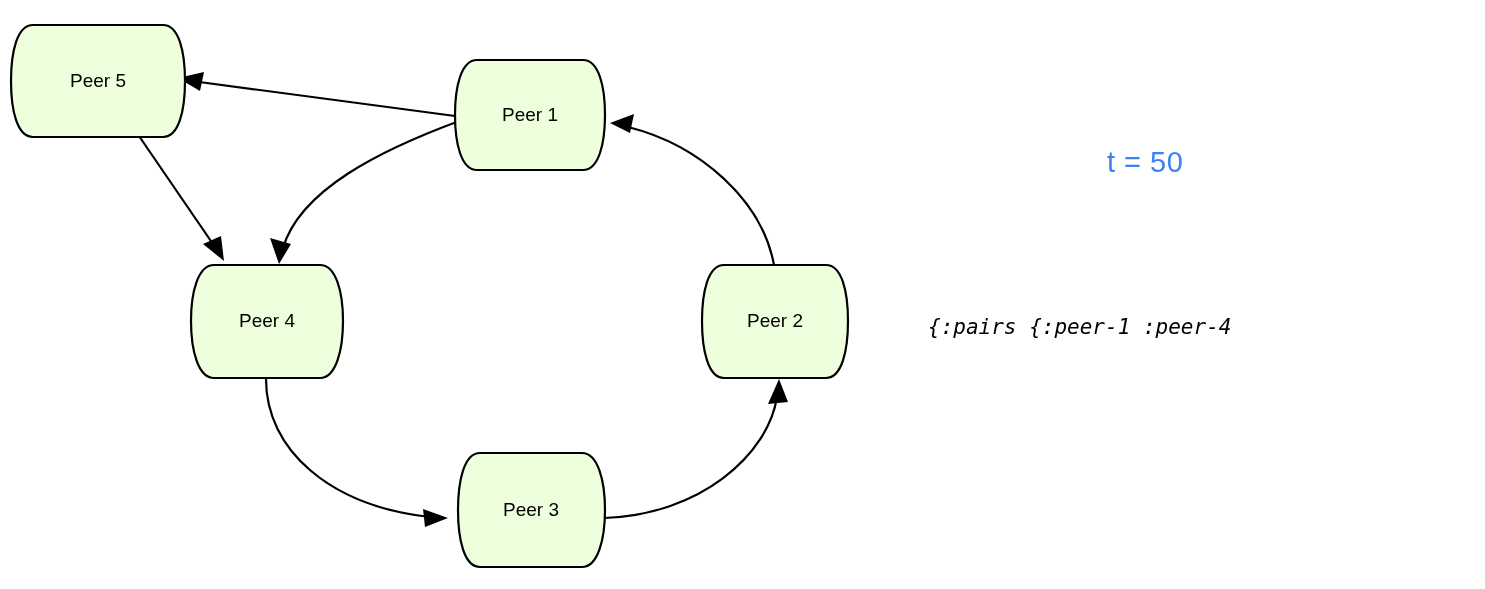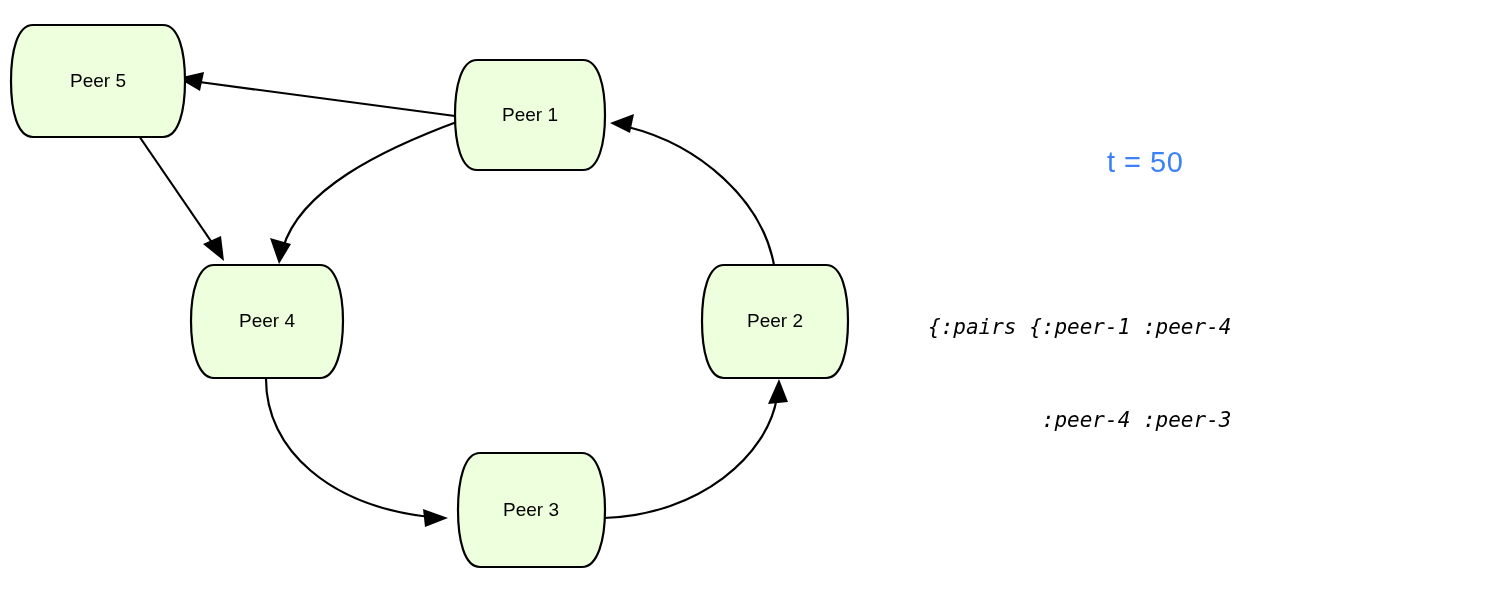--- a/index.html
+++ b/index.html
@@ -148,18 +148,17 @@
   </g>
 
 </svg>
 
 <div id="info-panel">
 
   <div id="time-label">t = 50</div>
 
   <div id="state-block">
     <div class="state-line">{:pairs {:peer-1 :peer-4</div>
-    <div class="state-line">         :peer-4 :peer-3</div>
     
     
   </div>
 
 </div>
 
 </body></html>

